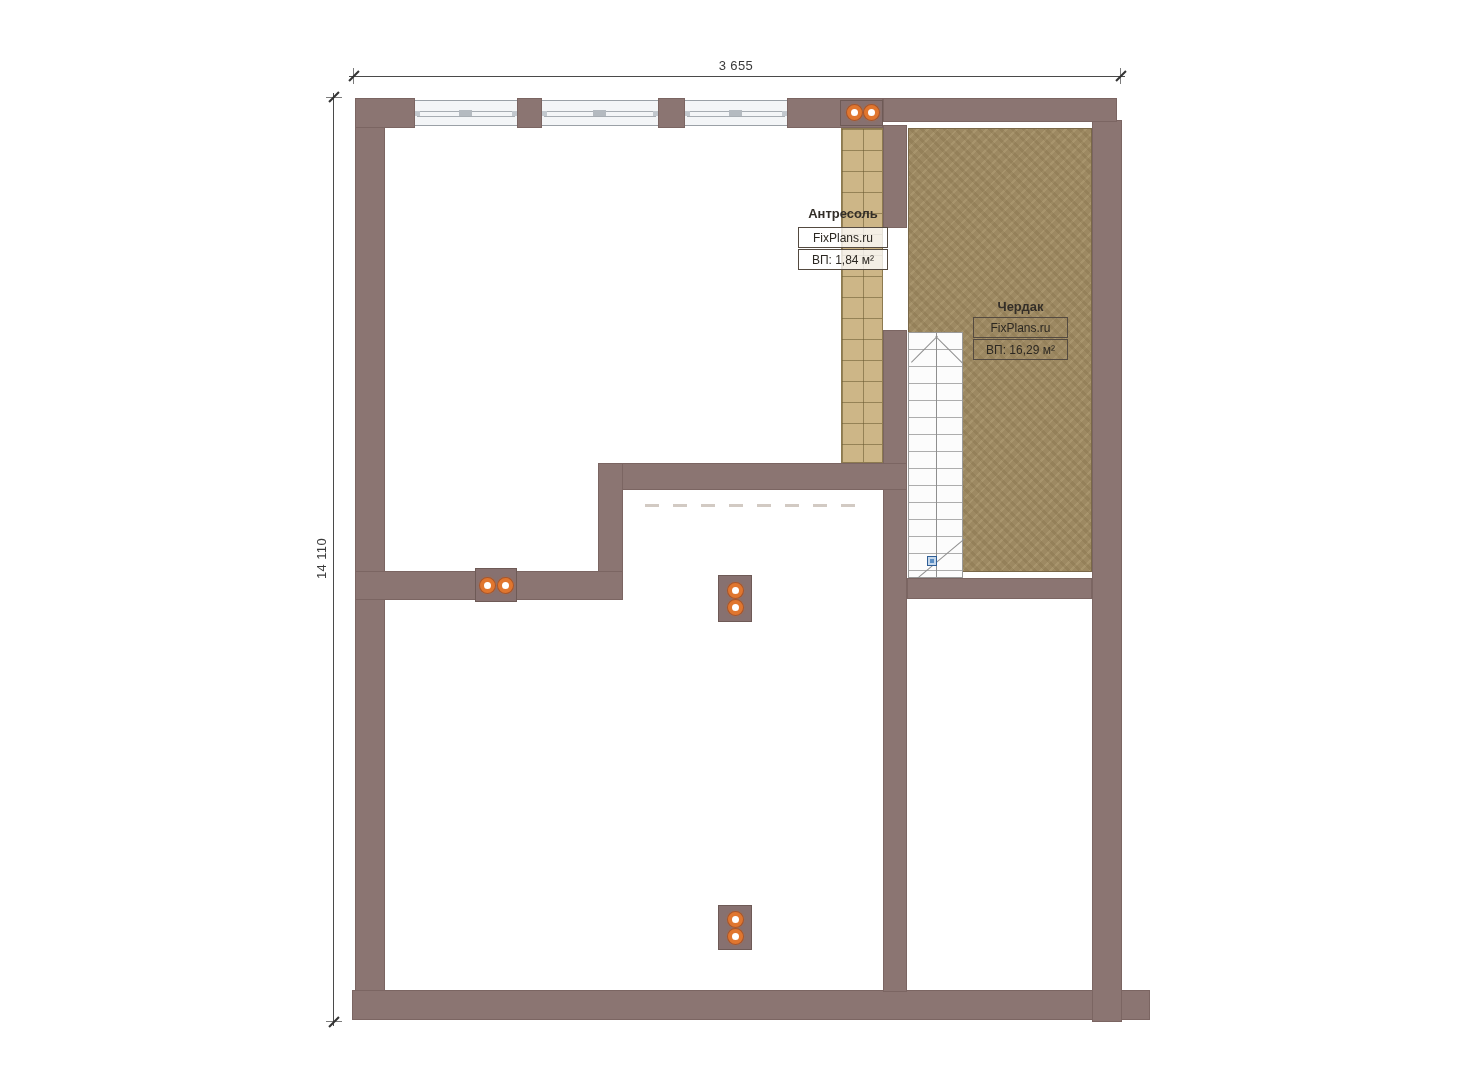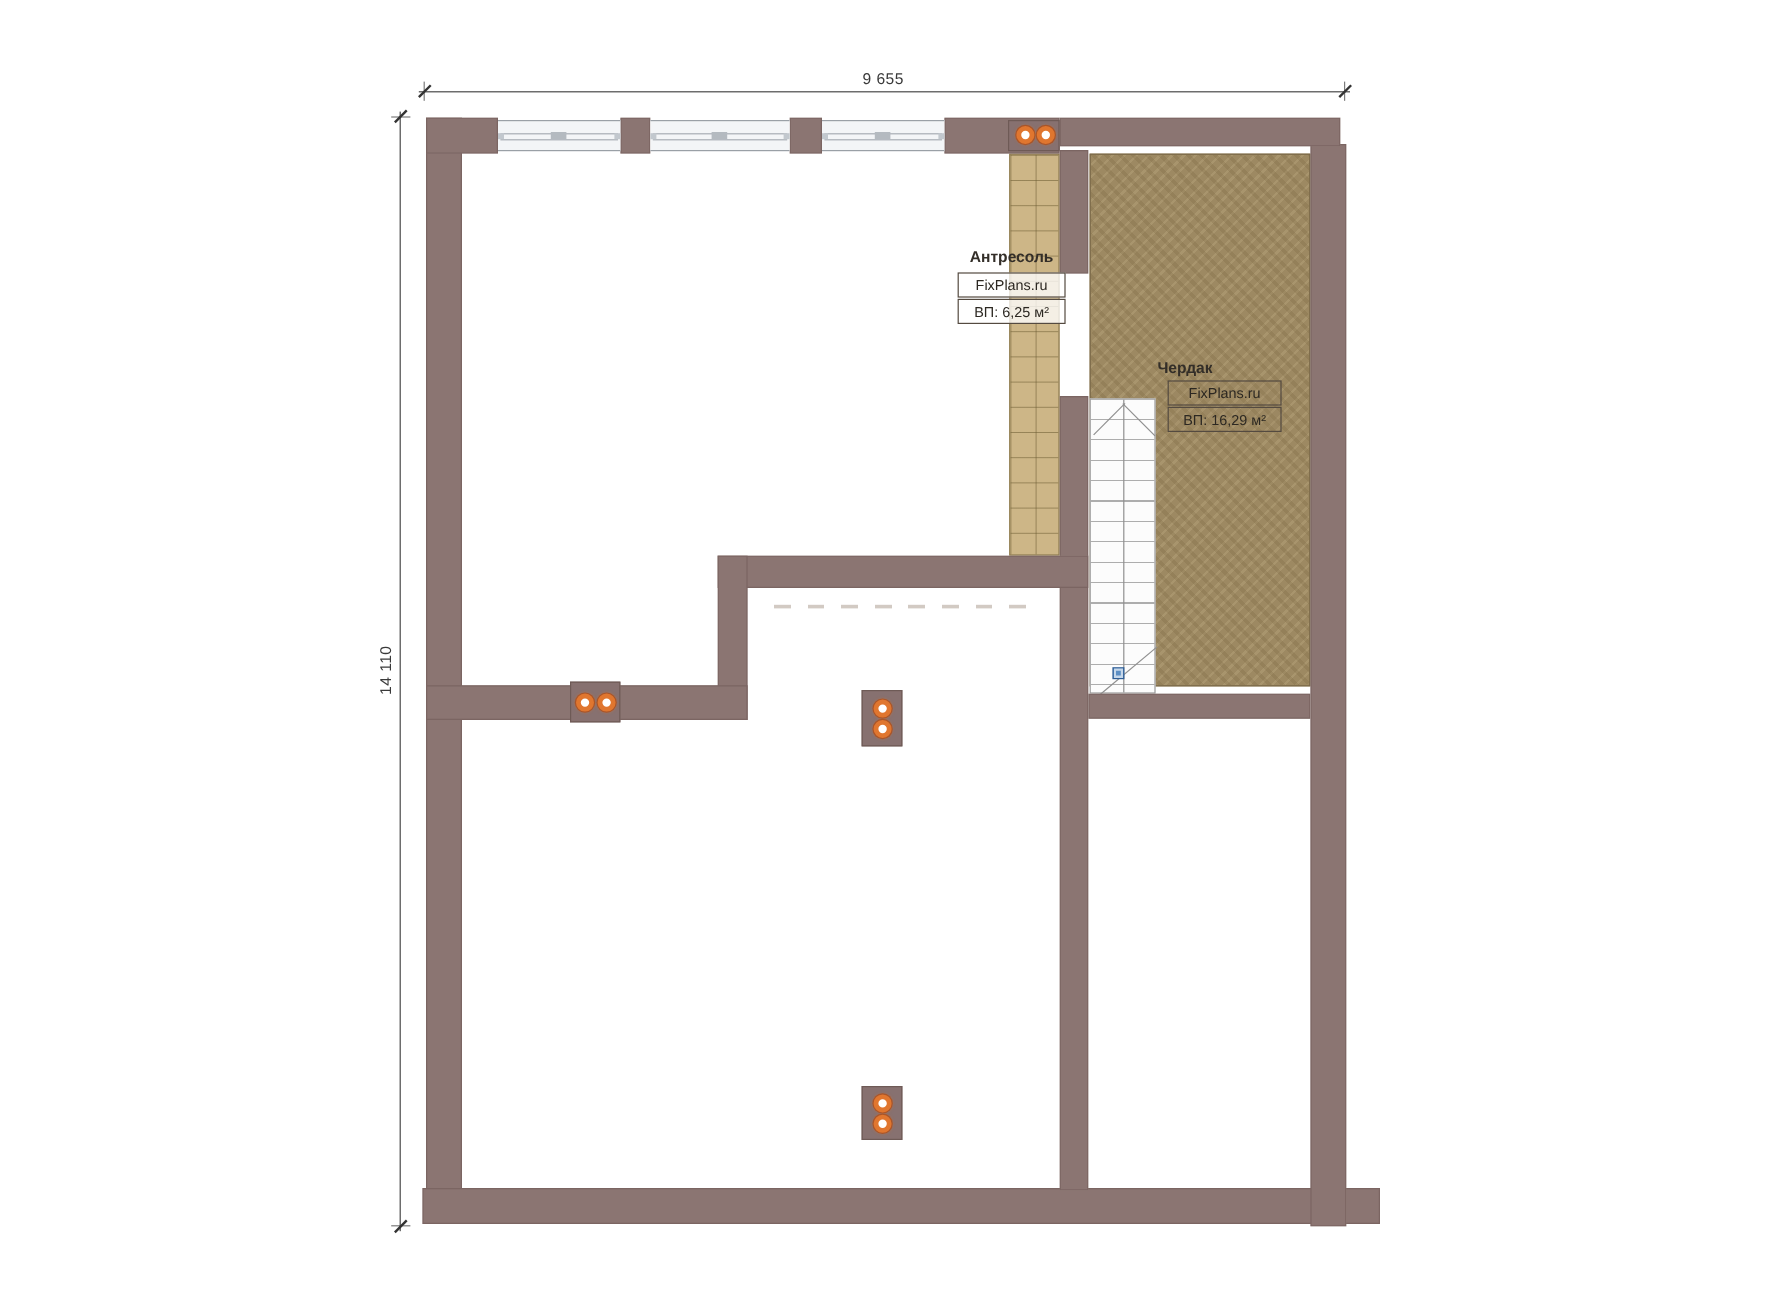--- a/index.html
+++ b/index.html
@@ -68,21 +68,21 @@
 </head>
 <body>
 
 <div class="canvas">
 
   <div class="dim-ext" style="left:353px; top:68px; width:1px; height:16px;"></div>
   <div class="dim-ext" style="left:1120px; top:68px; width:1px; height:16px;"></div>
   <div class="dim-line" style="left:349px; top:76px; width:776px; height:1px;"></div>
   <div class="dim-tick" style="left:347px; top:75px;"></div>
   <div class="dim-tick" style="left:1114px; top:75px;"></div>
-  <div class="dim-text" style="left:686px; top:58px; width:100px;">9 655</div>
+  <div class="dim-text" style="left:686px; top:58px; width:100px;">3 655</div>
 
   <div class="dim-ext" style="left:326px; top:97px; width:16px; height:1px;"></div>
   <div class="dim-ext" style="left:326px; top:1021px; width:16px; height:1px;"></div>
   <div class="dim-line" style="left:333px; top:93px; width:1px; height:933px;"></div>
   <div class="dim-tick" style="left:327px; top:96px;"></div>
   <div class="dim-tick" style="left:327px; top:1021px;"></div>
   <div class="dim-text" style="left:291px; top:551px; width:60px; transform:rotate(-90deg);">14 110</div>
 
   <div class="attic-floor"></div>
   <div class="mezz-floor"></div>
@@ -145,19 +145,19 @@
   <div class="vent-dot" style="left:728px; top:600px;"></div>
 
   <div class="vent-block" style="left:718px; top:905px; width:34px; height:45px;"></div>
   <div class="vent-dot" style="left:728px; top:912px;"></div>
   <div class="vent-dot" style="left:728px; top:929px;"></div>
 
   <div class="beam-dashed"></div>
 
   <div class="room-title" style="left:798px; top:206px; width:90px;text-align:center;">Антресоль</div>
   <div class="labelbox on-tiles" style="left:798px; top:227px; width:90px; height:21px;">FixPlans.ru</div>
-  <div class="labelbox on-tiles" style="left:798px; top:249px; width:90px; height:21px;">ВП: 6,25 м²</div>
+  <div class="labelbox on-tiles" style="left:798px; top:249px; width:90px; height:21px;">ВП: 1,84 м²</div>
 
-  <div class="room-title" style="left:940px; top:299px; width:95px;">Чердак</div>
+  <div class="room-title" style="left:973px; top:299px; width:95px;">Чердак</div>
   <div class="labelbox on-attic" style="left:973px; top:317px; width:95px; height:21px;">FixPlans.ru</div>
   <div class="labelbox on-attic" style="left:973px; top:339px; width:95px; height:21px;text-align:right;">ВП: 16,29 м²</div>
 
 </div>
 
 </body></html>

